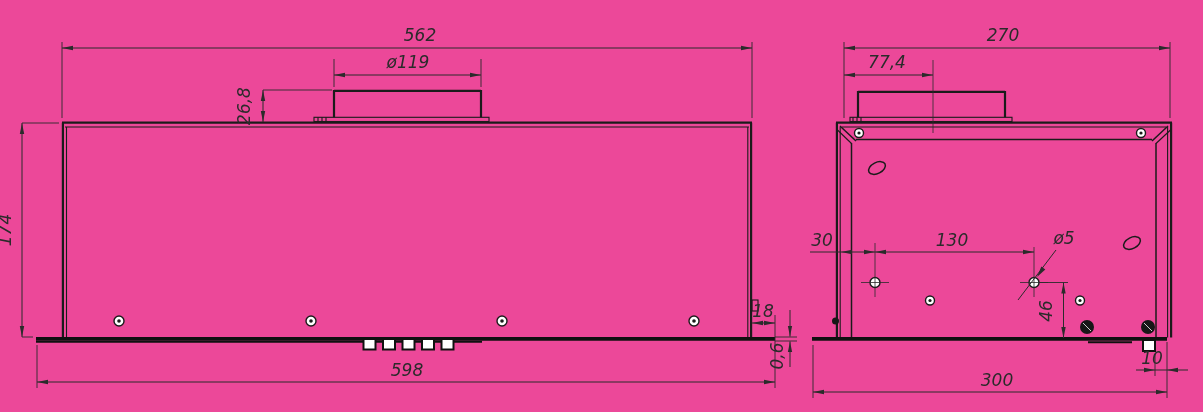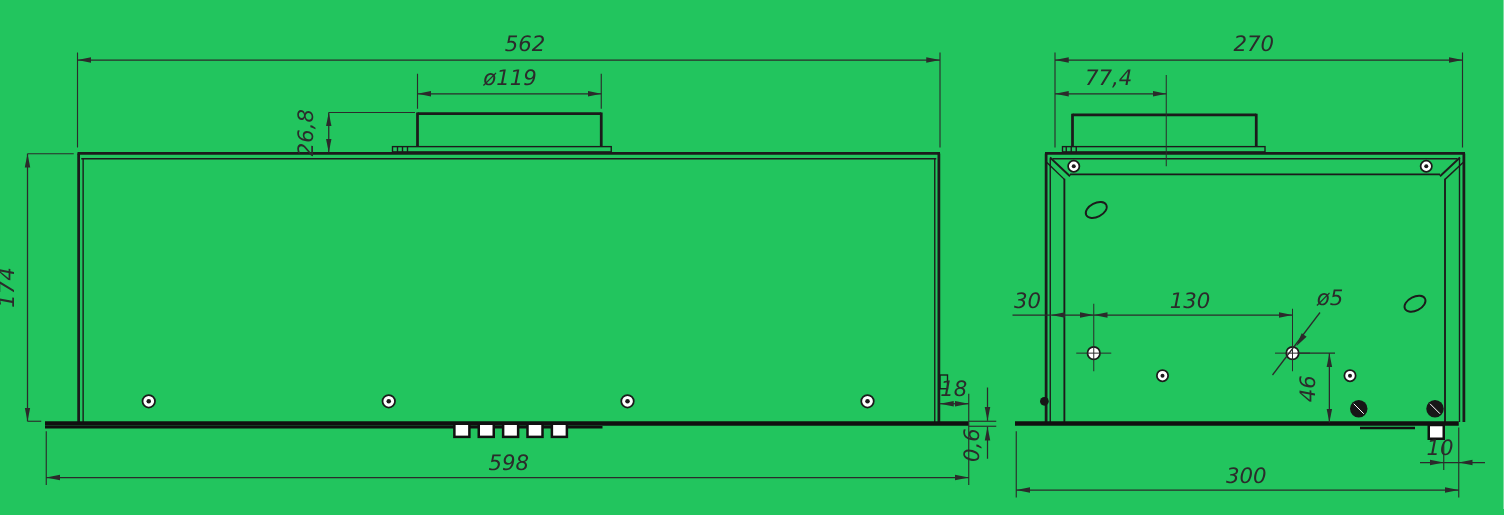--- a/index.html
+++ b/index.html
@@ -1,16 +1,16 @@
 <!DOCTYPE html>
 <html><head>
 <meta charset="utf-8">
 <style>
   html,body{margin:0;padding:0;background:#ffffff;}
-  .sheet{width:1203px;height:412px;background:#22c55e;position:relative;overflow:hidden;}
+  .sheet{width:1203px;height:412px;background:#ec4899;position:relative;overflow:hidden;}
   svg{display:block;}
   .outline{stroke:#1b1b1b;stroke-width:2.2;fill:none;stroke-linecap:butt;}
   .inner{stroke:#1b1b1b;stroke-width:1.1;fill:none;}
   .panel{stroke:#1b1b1b;stroke-width:1.5;fill:none;}
   .plate{stroke:#101010;stroke-width:3.8;fill:none;}
   .plate2{stroke:#101010;stroke-width:2;fill:none;}
   .dim{stroke:#2b2b2b;stroke-width:1;fill:none;}
   .ext{stroke:#2b2b2b;stroke-width:0.9;fill:none;}
   .cl{stroke:#2b2b2b;stroke-width:0.8;fill:none;}
   .screw{stroke:#1b1b1b;stroke-width:1.4;fill:#ffffff;}

